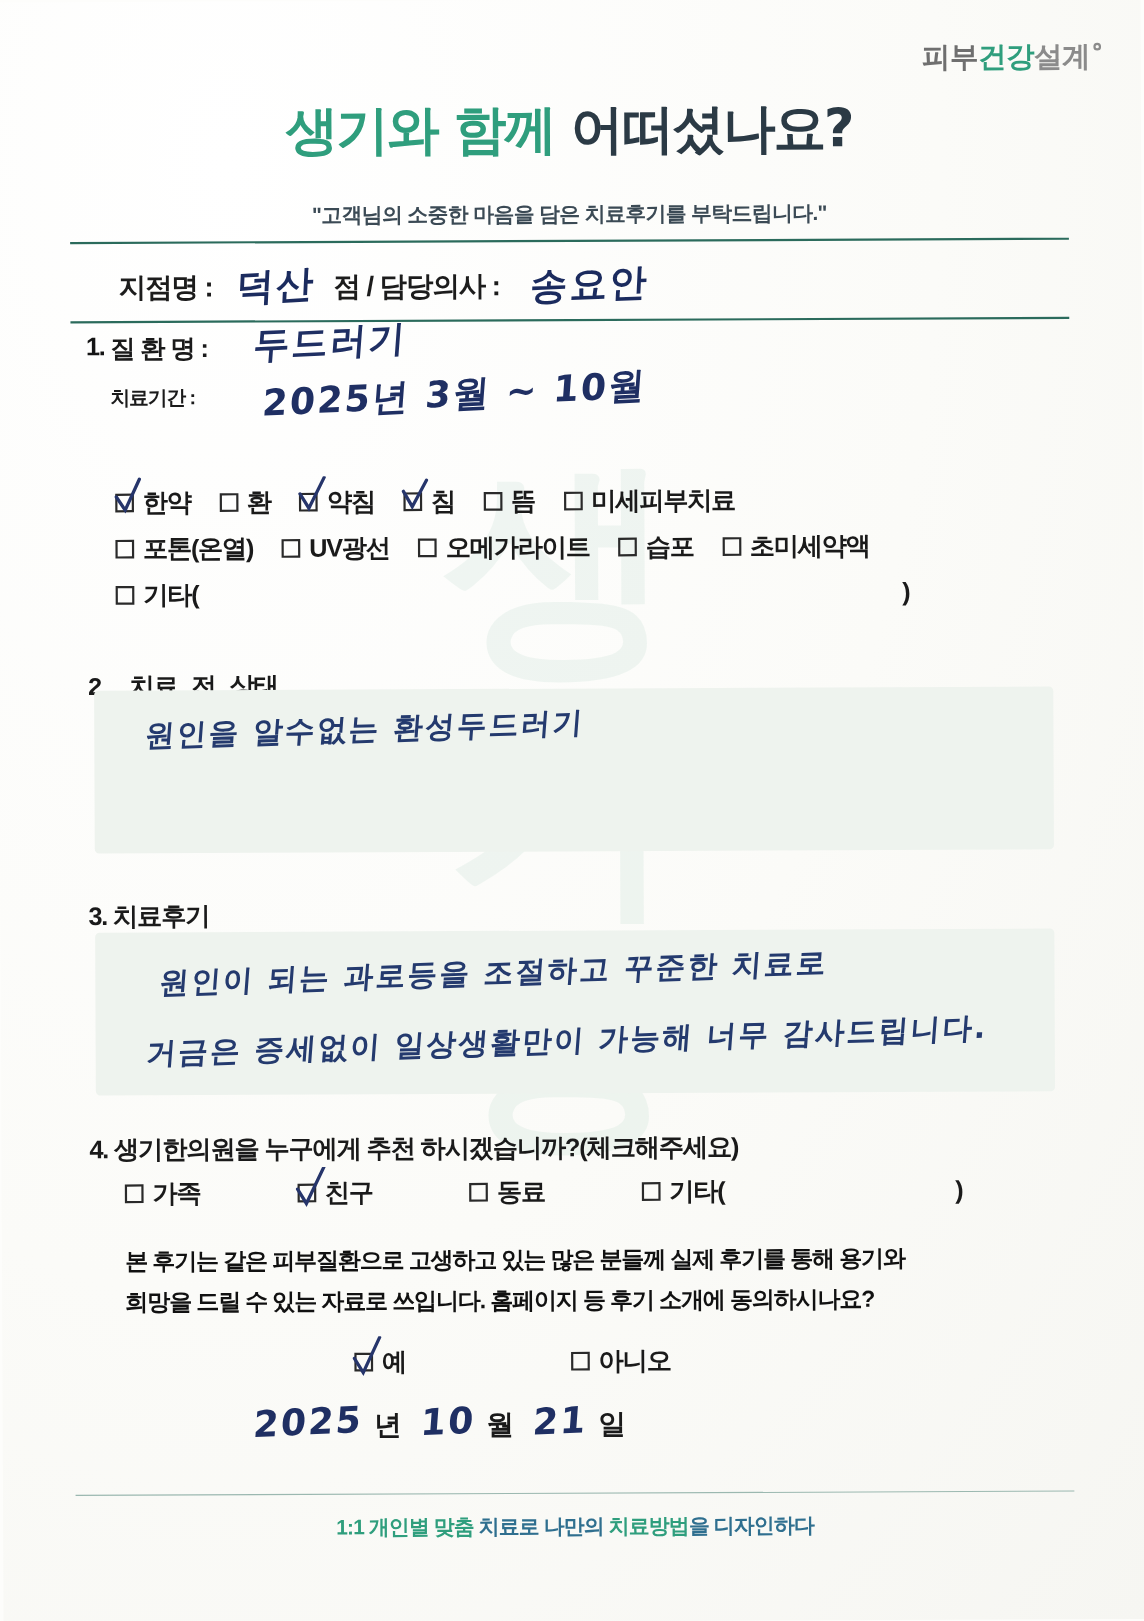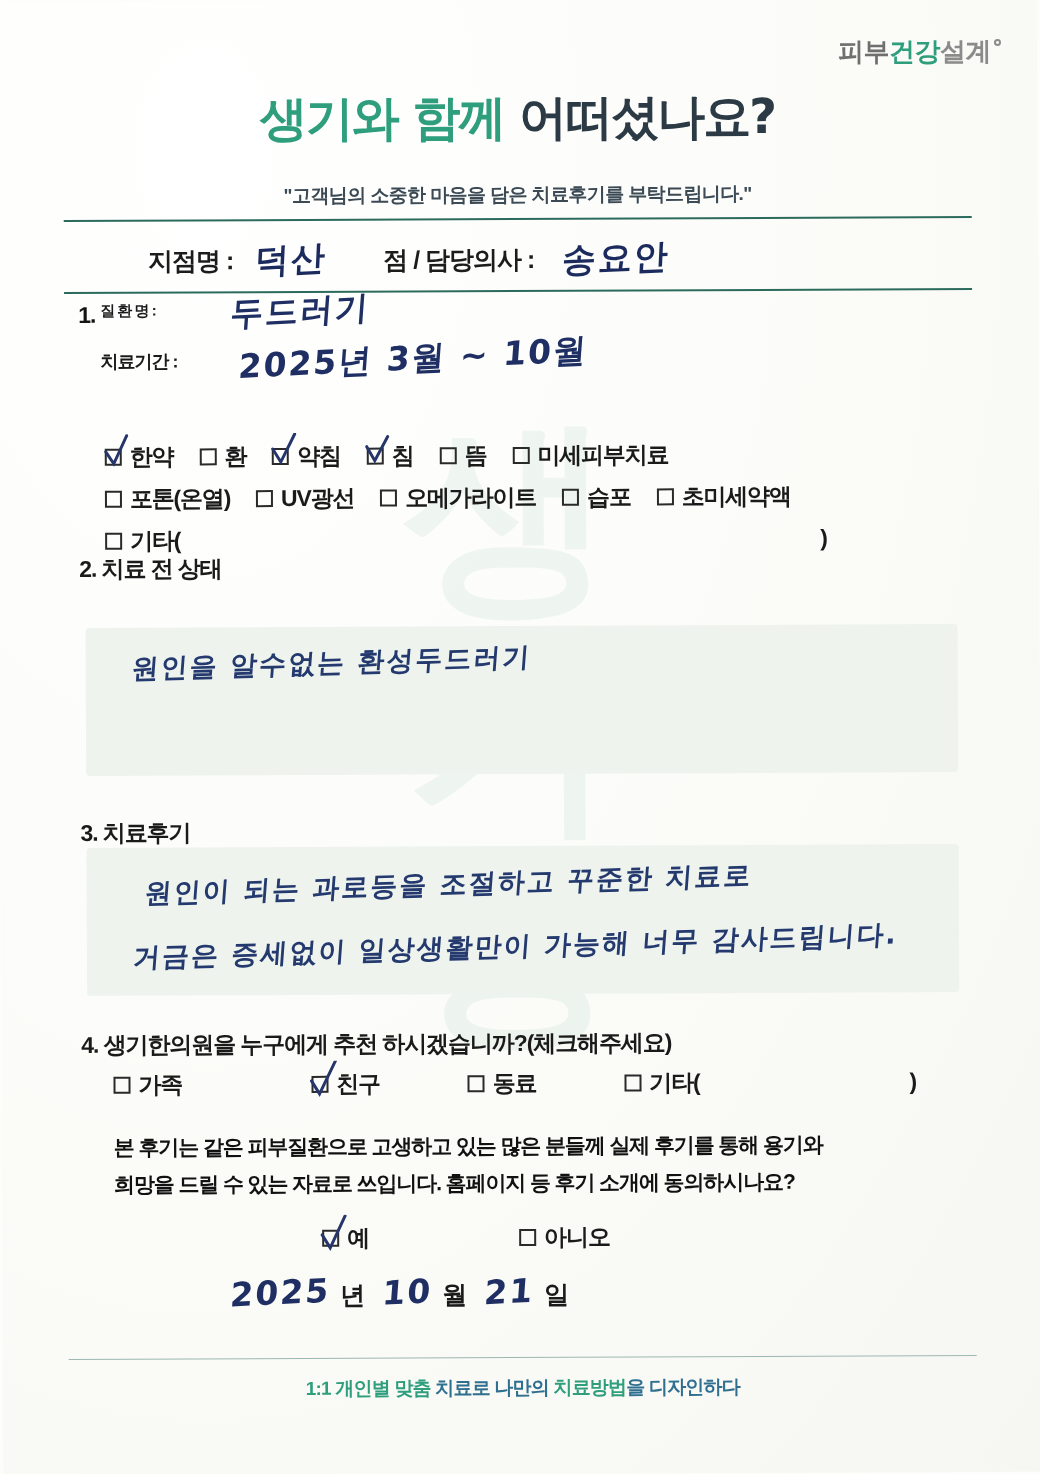--- a/index.html
+++ b/index.html
@@ -112,21 +112,21 @@
     top: 232px;
     height: 54px;
     display: flex;
     align-items: center;
     font-size: 25px;
     font-weight: 700;
     color: #1c1c1c;
     letter-spacing: -1px;
     white-space: nowrap;
   }
-  .branch-row .lbl { margin-right: 6px; margin-left: 40px; }
+  .branch-row .lbl { margin-right: 6px; }
   .hand-branch {
     font-family: "DejaVu Sans", sans-serif;
     color: #1b2b5e;
     font-size: 34px;
     font-weight: 700;
     transform: rotate(-3deg) skewX(-6deg);
     margin: 0 16px;
     letter-spacing: 2px;
   }
   .hand-doc {
@@ -156,21 +156,21 @@
   .hand {
     font-family: "DejaVu Sans", sans-serif;
     color: #1f2f63;
     font-weight: 700;
     transform: rotate(-2.5deg) skewX(-7deg);
     letter-spacing: 2px;
   }
 
   
   .line-disease { position: absolute; left: 102px; top: 300px; }
-  .line-disease .lbl { font-size: 15px; font-weight: 700; letter-spacing: -1px; }
+  .line-disease .lbl { font-size: 23px; font-weight: 700; letter-spacing: -1px; }
   .hand-disease {
     position: absolute;
     left: 232px;
     top: 288px;
     font-size: 33px;
   }
 
   .line-period { position: absolute; left: 102px; top: 348px; }
   .hand-period {
     position: absolute;
@@ -233,21 +233,21 @@
   }
 
   
   .sec-head {
     position: absolute;
     left: 80px;
     font-size: 23px;
     font-weight: 700;
     letter-spacing: -1.1px;
   }
-  .sec2-head { top: 552px; }
+  .sec2-head { top: 607px; font-family: Liberation Mono, monospace; }
   .sec3-head { top: 816px; }
 
   .answer-box {
     position: absolute;
     left: 86px;
     width: 872px;
     background: #eef3ee;
     border-radius: 4px;
   }
   .ab2 { top: 626px; height: 148px; }
@@ -467,21 +467,21 @@
 
   <div class="sec-head sec4-head">
     <span>4.</span>
     <span>생기한의원을 누구에게 추천 하시겠습니까?(체크해주세요)</span>
   </div>
   <div class="cb-row r4">
     <label class="cb-item" style="margin-right:88px;justify-content:center;">
       <span class="box"></span>
       <span>가족</span>
     </label>
-    <label class="cb-item" style="margin-right:88px;margin-left:41px;">
+    <label class="cb-item" style="margin-right:88px;">
       <span class="box">
         <span class="tick">
           <svg width="30" height="40" viewBox="0 0 30 40">
               <path d="M2 20 L10 33 L26 0" fill="none" stroke="#26356b" stroke-width="3" stroke-linecap="round"></path>
             </svg>
         </span>
       </span>
       <span>친구</span>
     </label>
     <label class="cb-item" style="margin-right:88px;">

